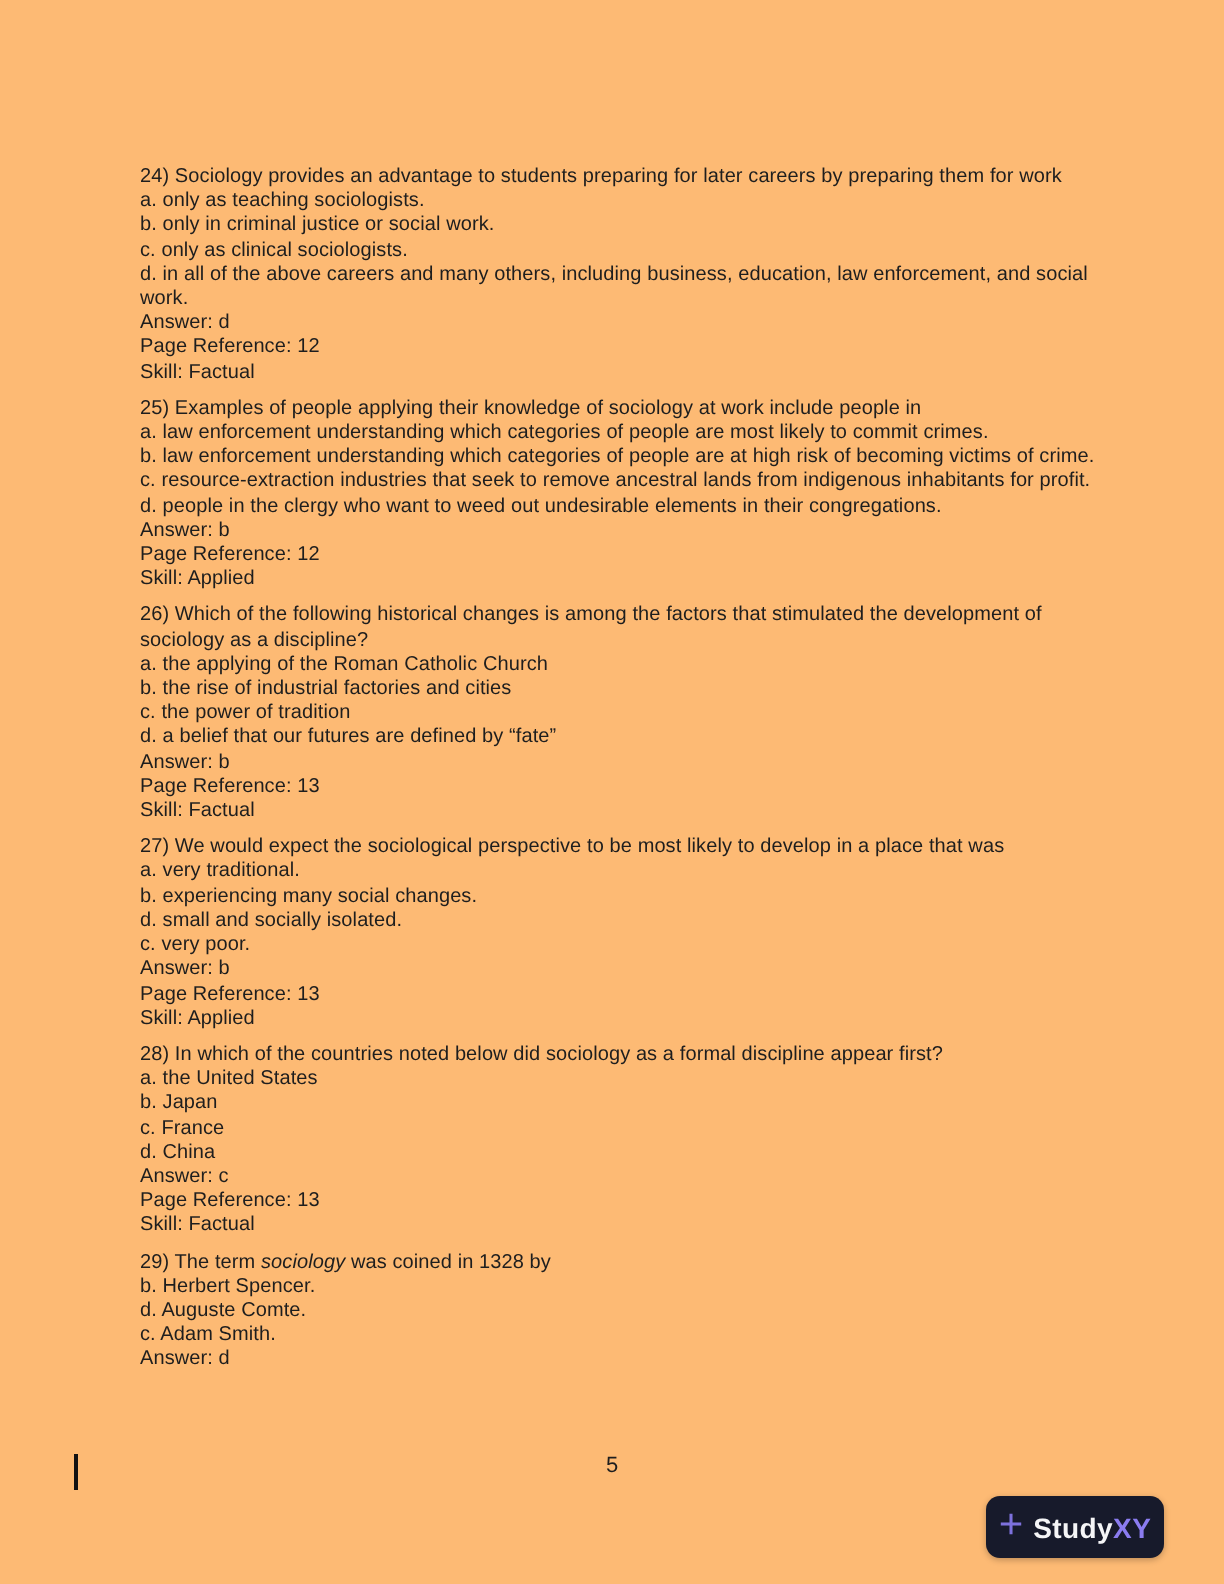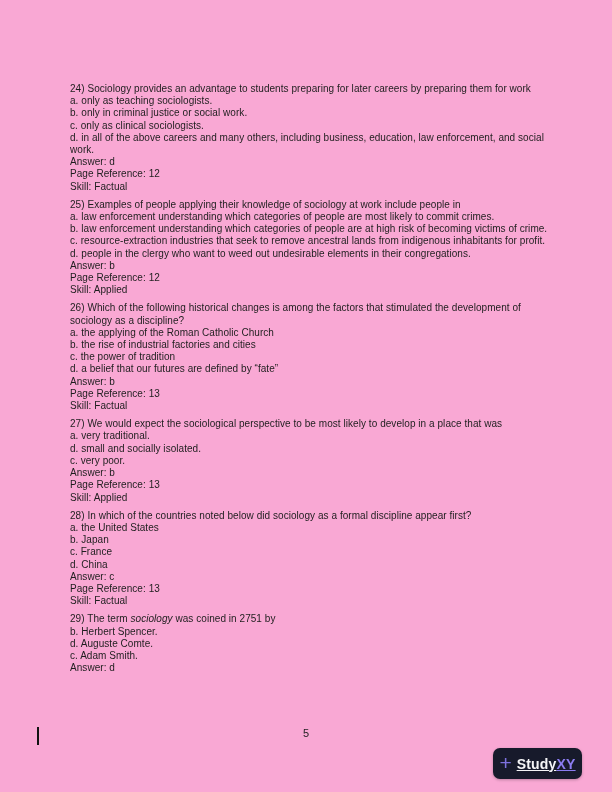--- a/index.html
+++ b/index.html
@@ -10,21 +10,21 @@
   body {
     width: 612px;
     height: 792px;
     position: relative;
     font-family: "Liberation Sans", "DejaVu Sans", sans-serif;
     overflow: hidden;
   }
   .page {
     position: absolute;
     inset: 0;
-    background: #f9a8d4;
+    background: #fdba74;
   }
   .content {
     position: absolute;
     left: 70px;
     top: 83px;
     width: 481px;
     font-size: 10px;
     line-height: 12.2px;
     color: #1e1e1e;
     letter-spacing: 0.05px;
@@ -71,21 +71,20 @@
     font-size: 21px;
     font-weight: 400;
     line-height: 1;
     margin-right: 5px;
     margin-top: -2px;
   }
   .studyxy-logo .brand {
     font-size: 14px;
     font-weight: bold;
     letter-spacing: 0.2px;
-    text-decoration: underline;
   }
 </style>
 </head>
 <body>
 
 <div class="page">
 
   <div class="content" id="questions-list">
       <div class="question-block">
         <p><span>24) Sociology provides an advantage to students preparing for later careers by preparing them for work</span></p>
@@ -113,38 +112,39 @@
         <p>b. the rise of industrial factories and cities</p>
         <p>c. the power of tradition</p>
         <p>d. a belief that our futures are defined by “fate”</p>
         <p>Answer: b</p>
         <p>Page Reference: 13</p>
         <p>Skill: Factual</p>
       </div>
       <div class="question-block">
         <p><span>27) We would expect the sociological perspective to be most likely to develop in a place that was</span></p>
         <p>a. very traditional.</p>
+        <p>b. experiencing many social changes.</p>
         <p>d. small and socially isolated.</p>
         <p>c. very poor.</p>
         <p>Answer: b</p>
         <p>Page Reference: 13</p>
         <p>Skill: Applied</p>
       </div>
       <div class="question-block">
         <p><span>28) In which of the countries noted below did sociology as a formal discipline appear first?</span></p>
         <p>a. the United States</p>
         <p>b. Japan</p>
         <p>c. France</p>
         <p>d. China</p>
         <p>Answer: c</p>
         <p>Page Reference: 13</p>
         <p>Skill: Factual</p>
       </div>
       <div class="question-block">
-        <p><span>29) The term </span><span class="italic">sociology</span><span> was coined in 2751 by</span></p>
+        <p><span>29) The term </span><span class="italic">sociology</span><span> was coined in 1328 by</span></p>
         <p>b. Herbert Spencer.</p>
         <p>d. Auguste Comte.</p>
         <p>c. Adam Smith.</p>
         <p>Answer: d</p>
       </div>
     </div>
 
   <span class="text-cursor"></span>
 
   <div class="page-number">5</div>

